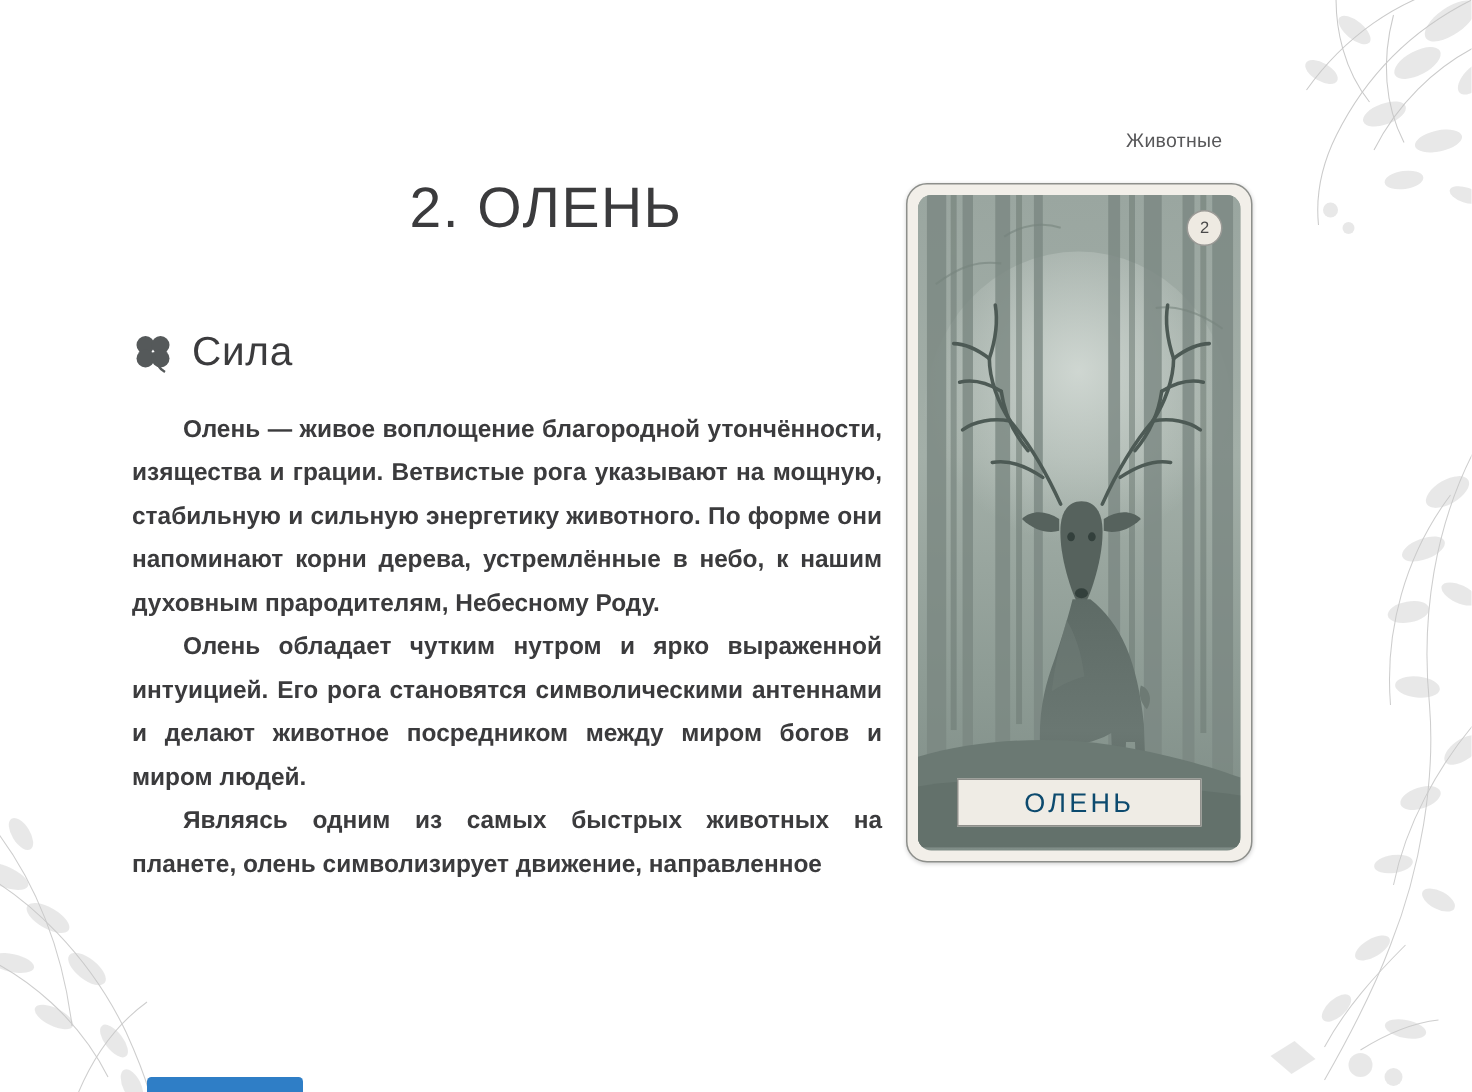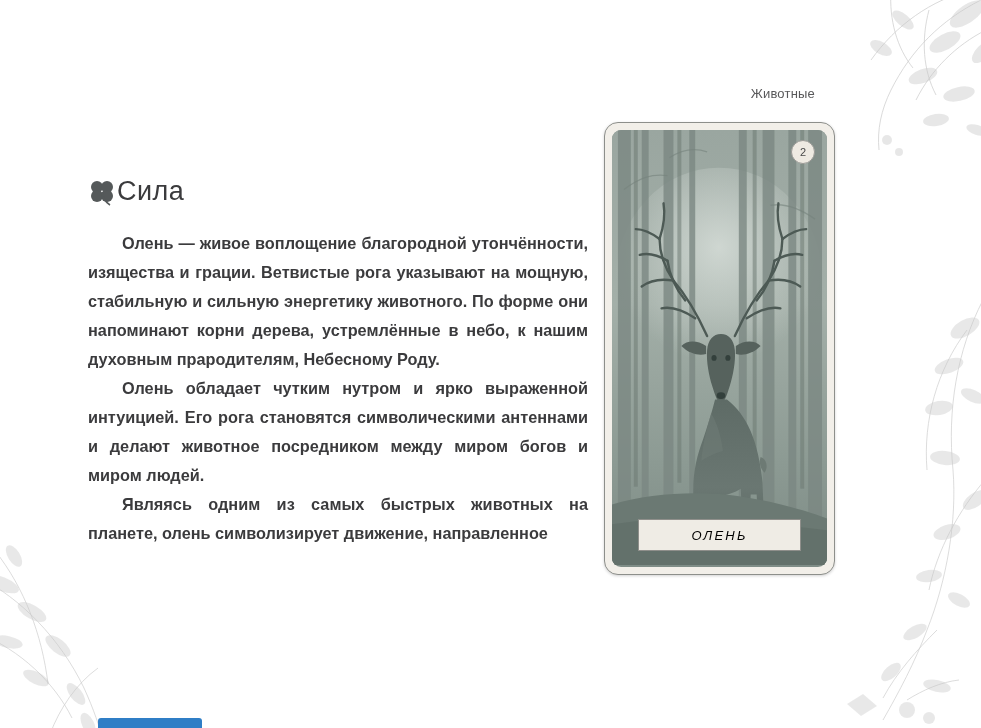--- a/index.html
+++ b/index.html
@@ -69,21 +69,21 @@
     font-weight: 400;
     letter-spacing: 1px;
     color: #3b3b3d;
     text-align: center;
     padding-left: 52px;
   }
 
   .keyword-row {
     display: flex;
     align-items: center;
-    gap: 1px;
+    gap: 12px;
     margin-top: 58px;
   }
   .clover-icon {
     width: 28px;
     height: 28px;
     flex: 0 0 auto;
     display: block;
   }
   .keyword {
     font-size: 27px;
@@ -161,25 +161,24 @@
     position: absolute;
     left: 26px;
     right: 26px;
     bottom: 16px;
     height: 30px;
     background: #efece5;
     border: 1px solid #8f8f8b;
     display: flex;
     align-items: center;
     justify-content: center;
-    font-size: 13px;
+    font-size: 18px;
     letter-spacing: 2.2px;
-    color: #000000;
+    color: #0c4a6e;
     z-index: 4;
-    font-style: italic;
   }
 
   
   .blue-tab {
     position: absolute;
     left: 98px;
     bottom: 0;
     width: 104px;
     height: 10px;
     background: #2f7ec6;
@@ -256,20 +255,21 @@
       <ellipse cx="56" cy="140" rx="14" ry="6" transform="rotate(26 56 140)"></ellipse>
       <ellipse cx="96" cy="156" rx="13" ry="6" transform="rotate(52 96 156)"></ellipse>
       <ellipse cx="34" cy="18" rx="12" ry="6" transform="rotate(58 34 18)"></ellipse>
       <ellipse cx="108" cy="186" rx="12" ry="6" transform="rotate(64 108 186)"></ellipse>
     </g>
   </svg>
 
   <div class="running-head">Животные</div>
 
   <div class="left-col">
+    <h1 class="chapter-title">2. ОЛЕНЬ</h1>
 
     <div class="keyword-row">
       <svg class="clover-icon" viewBox="0 0 28 28">
         <g fill="#55595a">
           <circle cx="9" cy="9" r="6"></circle>
           <circle cx="19" cy="9" r="6"></circle>
           <circle cx="9" cy="18" r="6"></circle>
           <circle cx="19" cy="18" r="6"></circle>
         </g>
         <path d="M14 14 C15 20 17 24 22 27" stroke="#55595a" stroke-width="1.6" fill="none"></path>

